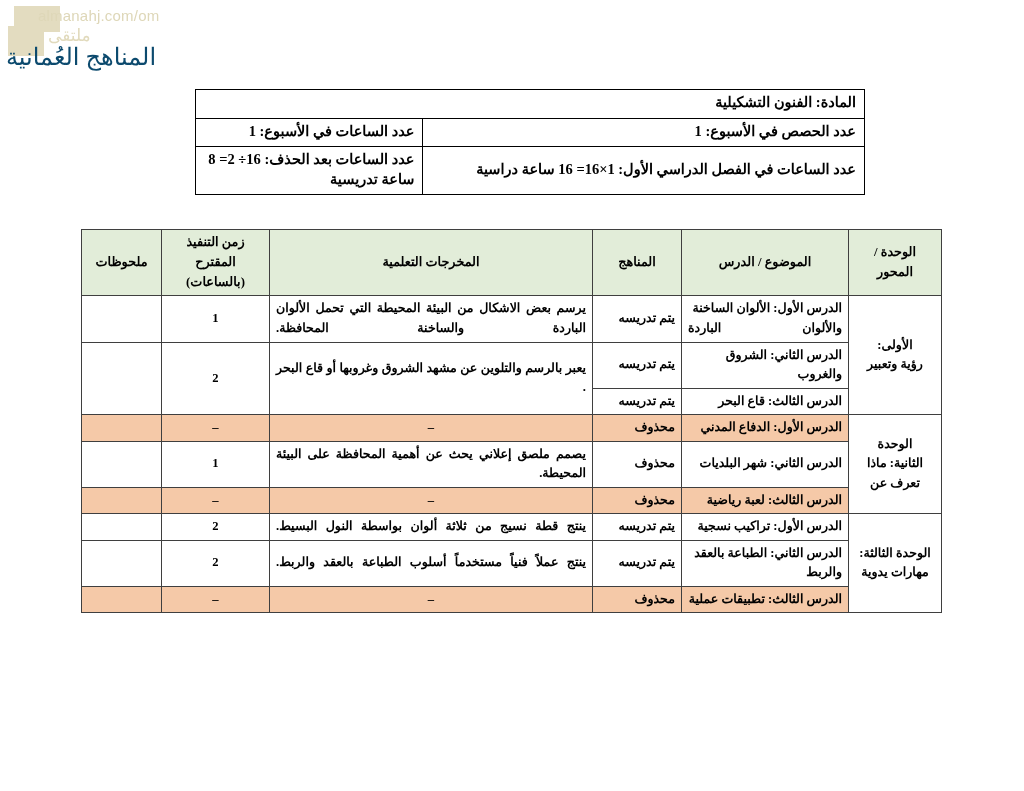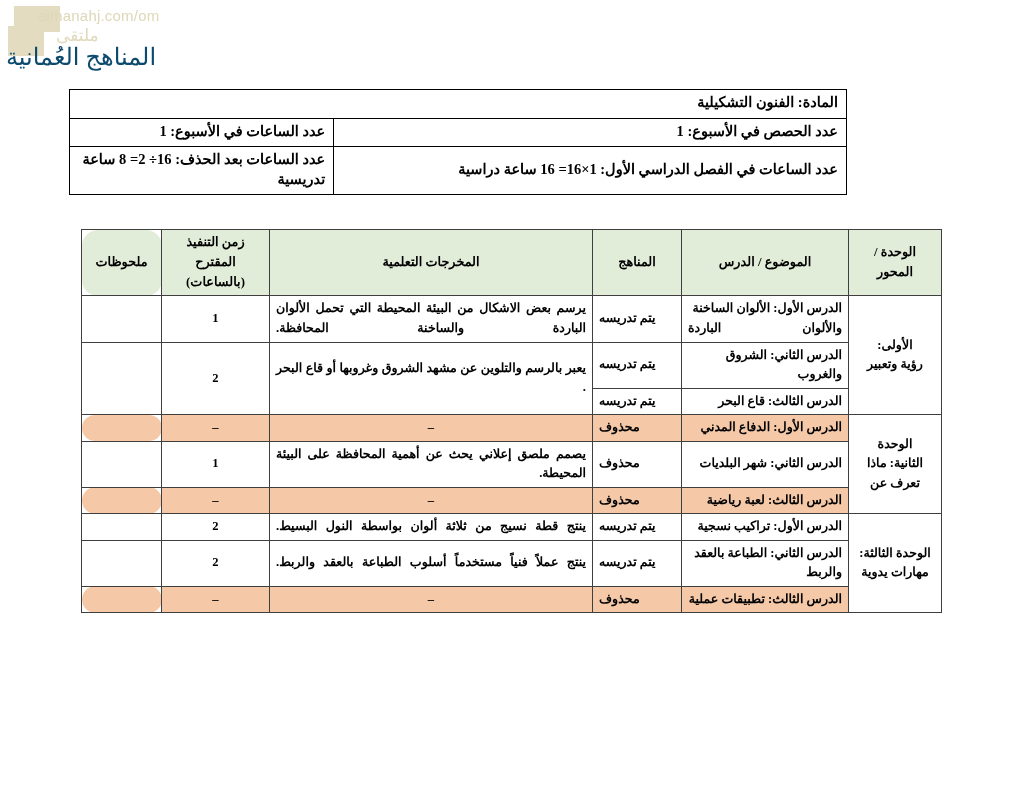--- a/index.html
+++ b/index.html
@@ -48,41 +48,41 @@
     left: 38px;
     font-family: "Liberation Sans", "DejaVu Sans", sans-serif;
     font-size: 15px;
     color: #ded7b8;
     letter-spacing: 0.2px;
     direction: ltr;
   }
   #watermark .wm-ar1 {
     position: absolute;
     top: 25px;
-    left: 56px;
+    left: 48px;
     font-size: 17px;
     color: #e1dabc;
     direction: rtl;
   }
   #watermark .wm-ar2 {
     position: absolute;
     top: 43px;
     left: 6px;
     font-size: 24px;
     color: #0c4a6e;
     direction: rtl;
     white-space: nowrap;
   }
 
   
   #info-table {
     position: absolute;
     top: 89px;
-    right: 177px;
-    width: 778px;
+    right: 159px;
+    width: 670px;
     border-collapse: collapse;
     direction: rtl;
   }
   #info-table td {
     border: 1.6px solid #000000;
     padding: 3px 8px 5px 8px;
     font-size: 14.5px;
     font-weight: bold;
     line-height: 1.35;
     height: 19px;
@@ -119,34 +119,34 @@
     text-align: center;
     height: 44px;
     font-size: 12.8px;
   }
   
   .col-unit     { width: 80px; margin-top: 20px;  }
   .col-lesson   { width: 154px; }
   .col-state    { width: 76px;  }
   .col-outcome  { width: 310px; }
   .col-time     { width: 95px;  }
-  .col-notes    { width: 67px; border-radius: 16px;  }
+  .col-notes    { width: 67px;  }
 
   td.c-unit {
     text-align: center;
     vertical-align: middle;
     line-height: 2.0;
     font-size: 12.6px;
   }
   td.c-lesson {
     text-align: right;
     text-align-last: justify;
   }
   td.c-lesson.nojust { text-align-last: right; }
-  td.c-state   { text-align: left; margin-left: 18px; }
+  td.c-state   { text-align: right; margin-left: 18px; }
   td.c-outcome {
     text-align: justify;
     text-align-last: justify;
     text-justify: inter-word;
   }
   td.c-outcome.center { text-align: center; text-align-last: center; }
   td.c-time    { text-align: center; }
   td.c-notes   { text-align: center; }
 
   tr.row-deleted > td { background: #f5c9a8; }

